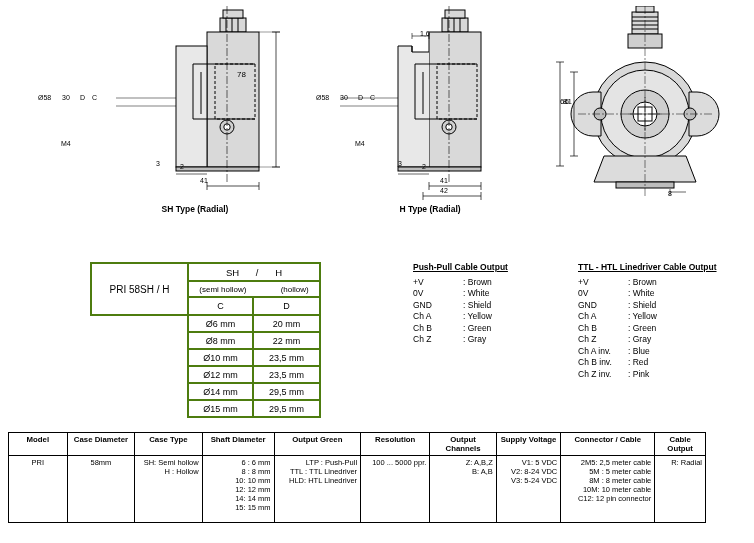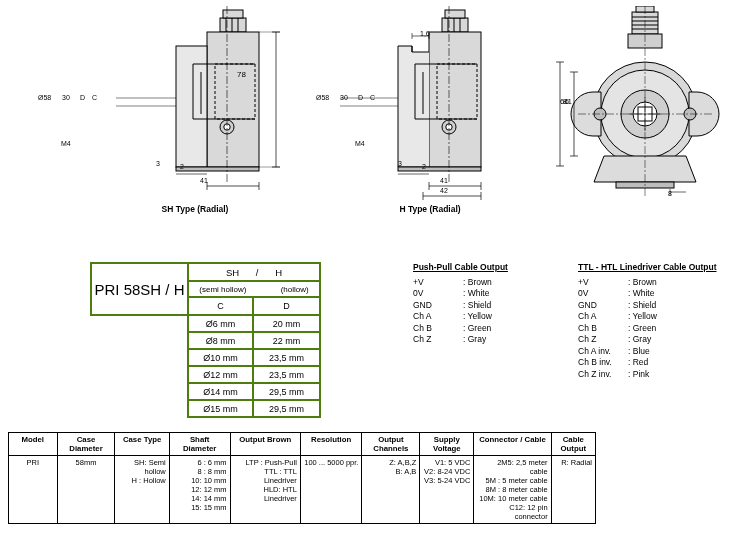--- a/index.html
+++ b/index.html
@@ -12,28 +12,28 @@
     overflow:hidden;
   }
   .abs{position:absolute;}
   svg{display:block;}
   .cap{font-size:8.5px;font-weight:bold;text-align:center;}
   
   table{border-collapse:collapse;}
   .dimtbl{position:absolute;left:90px;top:262px;font-size:9px;}
   .dimtbl td,.dimtbl th{border:2px solid #4d7c0f;padding:0;text-align:center;font-weight:normal;}
   .dimtbl .hdr{font-size:9.5px;}
-  .dimtbl .model{font-size:15px;}
+  .dimtbl .model{font-size:10px;}
   
   .wire{position:absolute;font-size:8.5px;line-height:11.5px;}
   .wire .title{font-weight:bold;text-decoration:underline;margin-bottom:3px;font-size:8.5px;}
   .wire .row{white-space:pre;}
   .wname{display:inline-block;width:50px;}
   
-  .spec{position:absolute;left:8px;top:432px;width:588px;font-size:7.5px;border-radius:6px;}
+  .spec{position:absolute;left:8px;top:432px;width:698px;font-size:7.5px;border-radius:6px;}
   .spec td,.spec th{border:1px solid #000;padding:2px 3px;vertical-align:top;}
   .spec th{font-weight:bold;text-align:center;font-size:7.8px;background:#fff;}
   .spec td.c{text-align:center;}
   .spec td.l{text-align:right;}
   .lbl{font-size:8px;}
   .lbl-sm{font-size:7px;}
 </style>
 </head>
 <body>
 
@@ -275,21 +275,21 @@
   <div class="row"><span class="wname">Ch Z inv.</span><span>: Pink</span></div>
 </div>
 
 <table class="spec">
   <tbody>
       <tr>
     <th style="width:62px;">Model</th>
     <th style="width:70px;">Case Diameter</th>
     <th style="width:74px;">Case Type</th>
     <th style="width:76px;">Shaft Diameter</th>
-    <th style="width:96px;">Output Brown</th>
+    <th style="width:96px;">Output Green</th>
     <th style="width:70px;">Resolution</th>
     <th style="width:68px;">Output Channels</th>
     <th style="width:68px;">Supply Voltage</th>
     <th style="width:104px;">Connector / Cable</th>
     <th style="width:50px;">Cable Output</th>
   </tr>
   <tr>
     <td class="c" style="height:62px;">PRI</td>
     <td class="c">58mm</td>
     <td class="l" style="white-space:pre-line;">SH: Semi hollow

